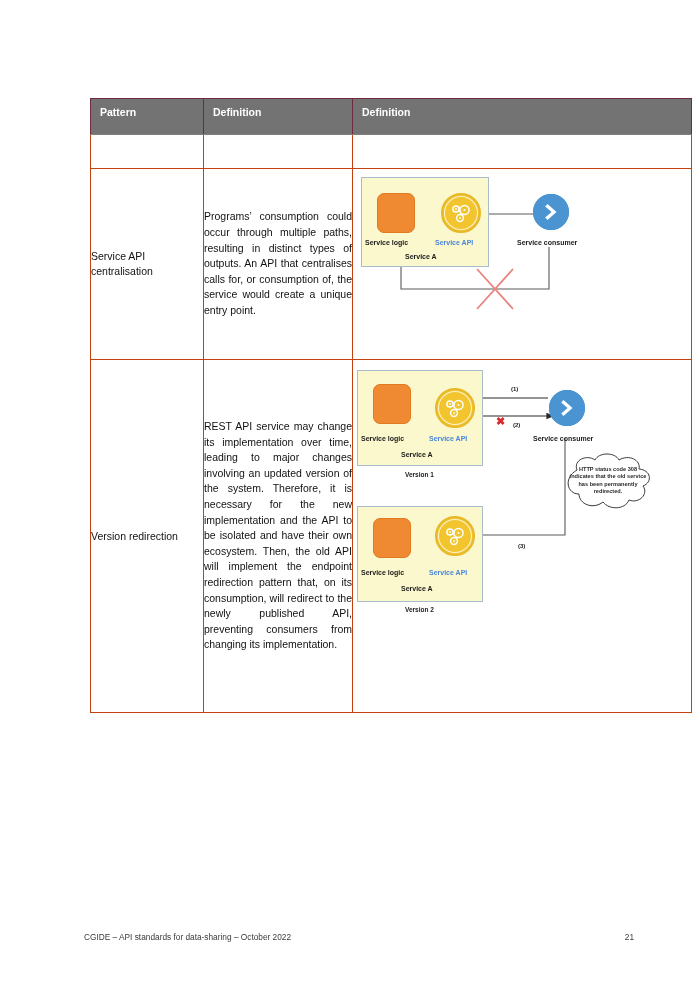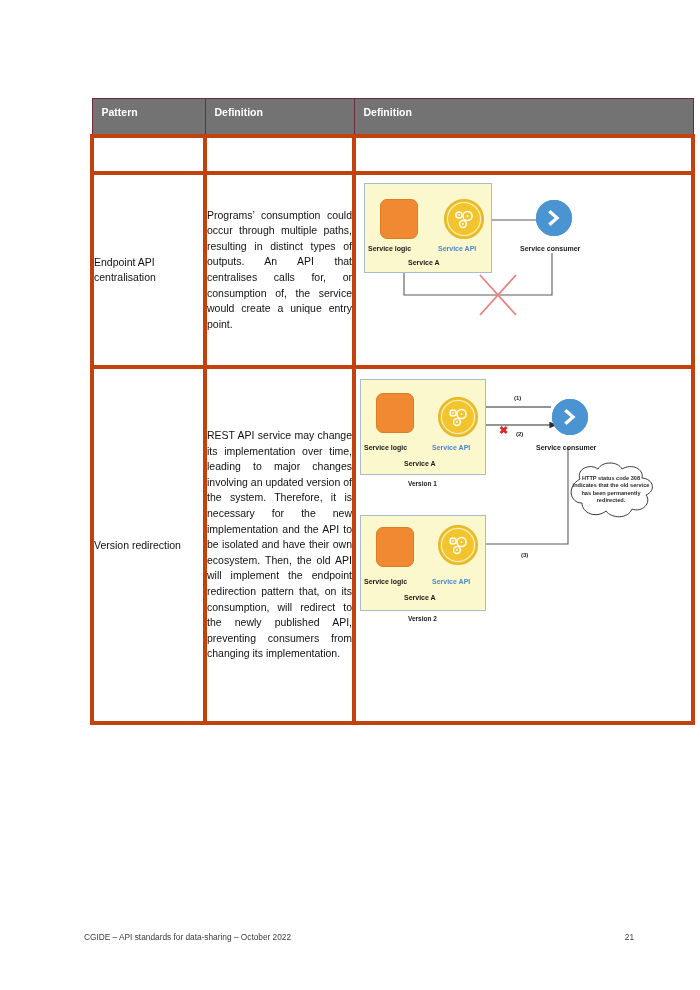--- a/index.html
+++ b/index.html
@@ -34,21 +34,21 @@
   .pattern-table {
     position: absolute;
     left: 90px;
     top: 98px;
     width: 544px;
     border-collapse: collapse;
     table-layout: fixed;
   }
   .pattern-table th,
   .pattern-table td {
-    border: 4px solid #c2410c;
+    border: 1px solid #c2410c;
     vertical-align: middle;
     padding: 0;
   }
   .pattern-table thead th {
     background: #737373;
     color: #ffffff;
     font-size: 10.5px;
     font-weight: bold;
     text-align: left;
     padding: 7px 9px 16px 9px;
@@ -185,21 +185,21 @@
   </thead>
   <tbody>
 
     <tr class="spacer-row">
       <td></td>
       <td></td>
       <td></td>
     </tr>
 
     <tr>
-      <td class="cell-pattern">Endpoint API centralisation</td>
+      <td class="cell-pattern">Service API centralisation</td>
       <td class="cell-def">Programs’ consumption could occur through multiple paths, resulting in distinct types of outputs. An API that centralises calls for, or consumption of, the service would create a unique entry point.</td>
       <td class="cell-inter">
 
         <div class="diagram diagram-1">
 
           <svg class="ov" width="320" height="190" viewBox="0 0 320 190">
             <defs>
               <marker id="ah1" markerWidth="7" markerHeight="7" refX="6" refY="3" orient="auto">
                 <path d="M0,0 L7,3 L0,6 z" fill="#5a5a5a"></path>
               </marker>

